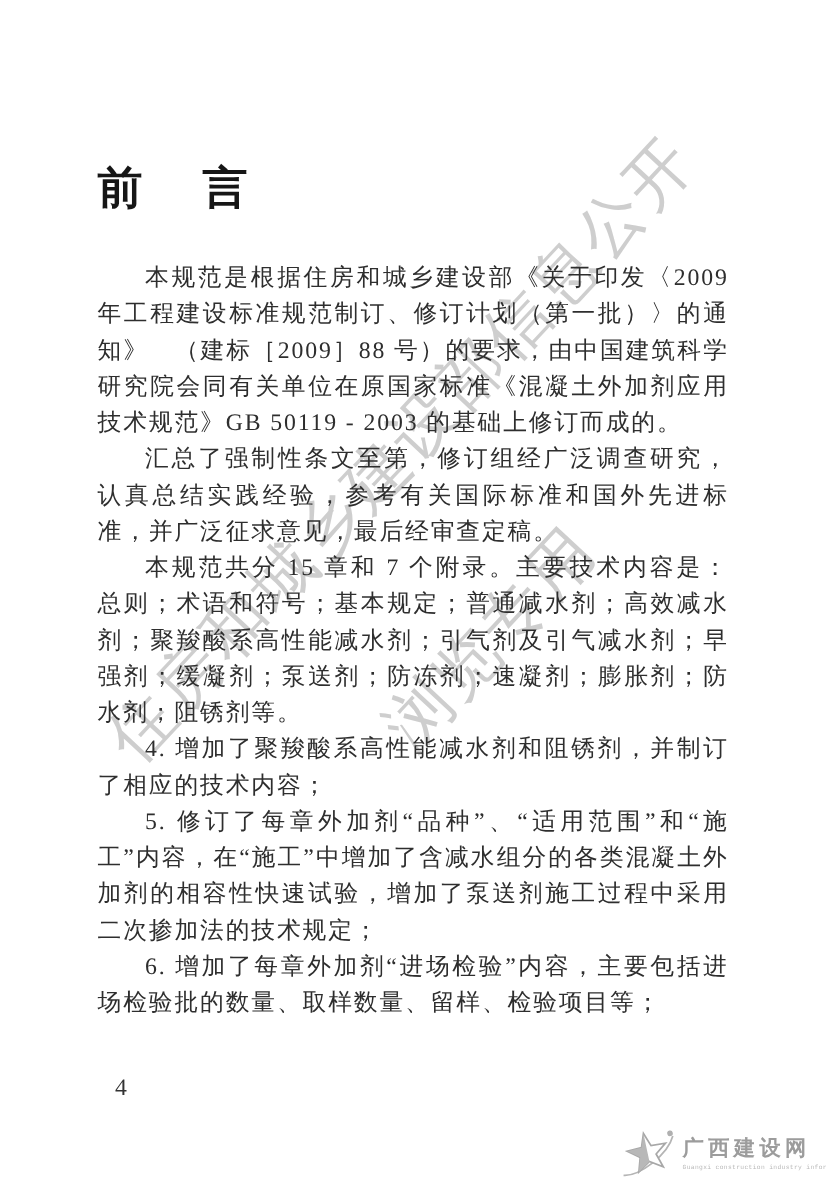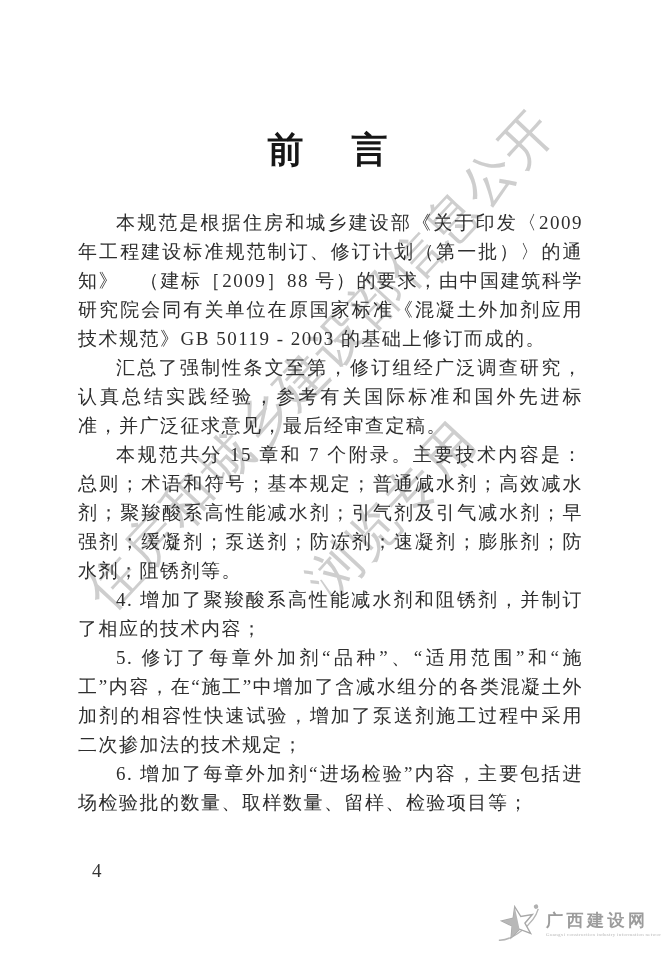--- a/index.html
+++ b/index.html
@@ -45,21 +45,20 @@
   
   .content {
     position: relative;
     z-index: 1;
     box-sizing: border-box;
     padding: 128px 78px 0 78px;
     color: #2e2e2e;
   }
   .doc-title {
     margin: 0 0 36px 0;
-    text-align: center;
     font-size: 36px;
     line-height: 44px;
     font-weight: bold;
     letter-spacing: 6px;
     color: #161616;
   }
   .body-text p {
     margin: 0;
     text-indent: 2em;
     font-size: 19px;
@@ -79,20 +78,21 @@
     color: #333333;
   }
   .site-logo {
     position: absolute;
     z-index: 1;
     left: 492px;
     top: 896px;
     width: 166px;
     display: flex;
     align-items: center;
+    font-family: Liberation Mono, monospace;
   }
   .logo-star { flex: 0 0 auto; }
   .logo-text-col { display: flex; flex-direction: column; margin-left: 2px; }
   .logo-name {
     font-size: 17px;
     font-weight: bold;
     letter-spacing: 3.5px;
     color: #9c9c9c;
     line-height: 20px;
     white-space: nowrap;

